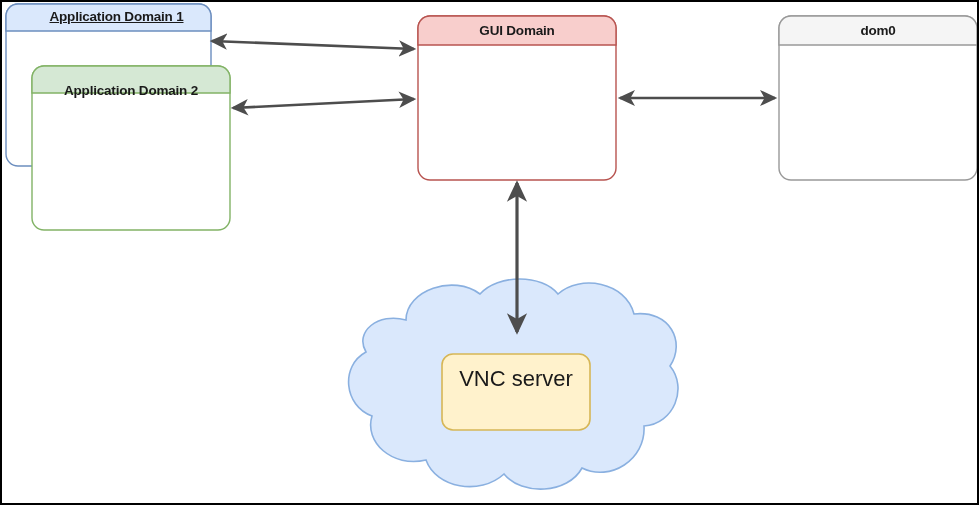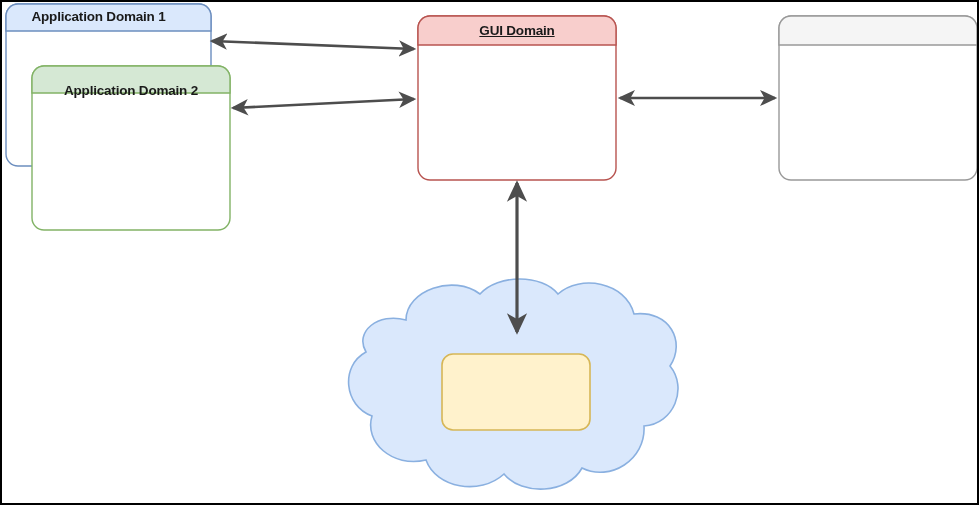--- a/index.html
+++ b/index.html
@@ -157,21 +157,23 @@
     <g>
       <line x1="618" y1="96" x2="773" y2="96" stroke="#4d4d4d" stroke-width="2.6" marker-start="url(#arrow-start)" marker-end="url(#arrow-end)"></line>
     </g>
 
     <g>
       <line x1="515" y1="181" x2="515" y2="330" stroke="#4d4d4d" stroke-width="3.2" marker-start="url(#arrow-start)" marker-end="url(#arrow-end)"></line>
     </g>
 
   </svg>
 
-  <div class="node-label domain-title" style="left:4px; top:7px; width:185px;">Application Domain 1</div>
+  <div class="node-label domain-title" style="left:22px; top:7px; width:185px;text-decoration:underline;">Application Domain 1</div>
 
   <div class="node-label domain-title" style="left:30px; top:69px; width:198px;margin-top:12px;">Application Domain 2</div>
 
-  <div class="node-label domain-title" style="left:416px; top:21px; width:198px;text-decoration:underline;">GUI Domain</div>
+  <div class="node-label domain-title" style="left:416px; top:21px; width:198px;">GUI Domain</div>
 
+  <div class="node-label domain-title" style="left:777px; top:21px; width:198px;">dom0</div>
 
+  <div class="node-label vnc-title" style="left:440px; top:377px; width:148px; transform:translateY(-13px);">VNC server</div>
 
 </div>
 
 </body></html>

